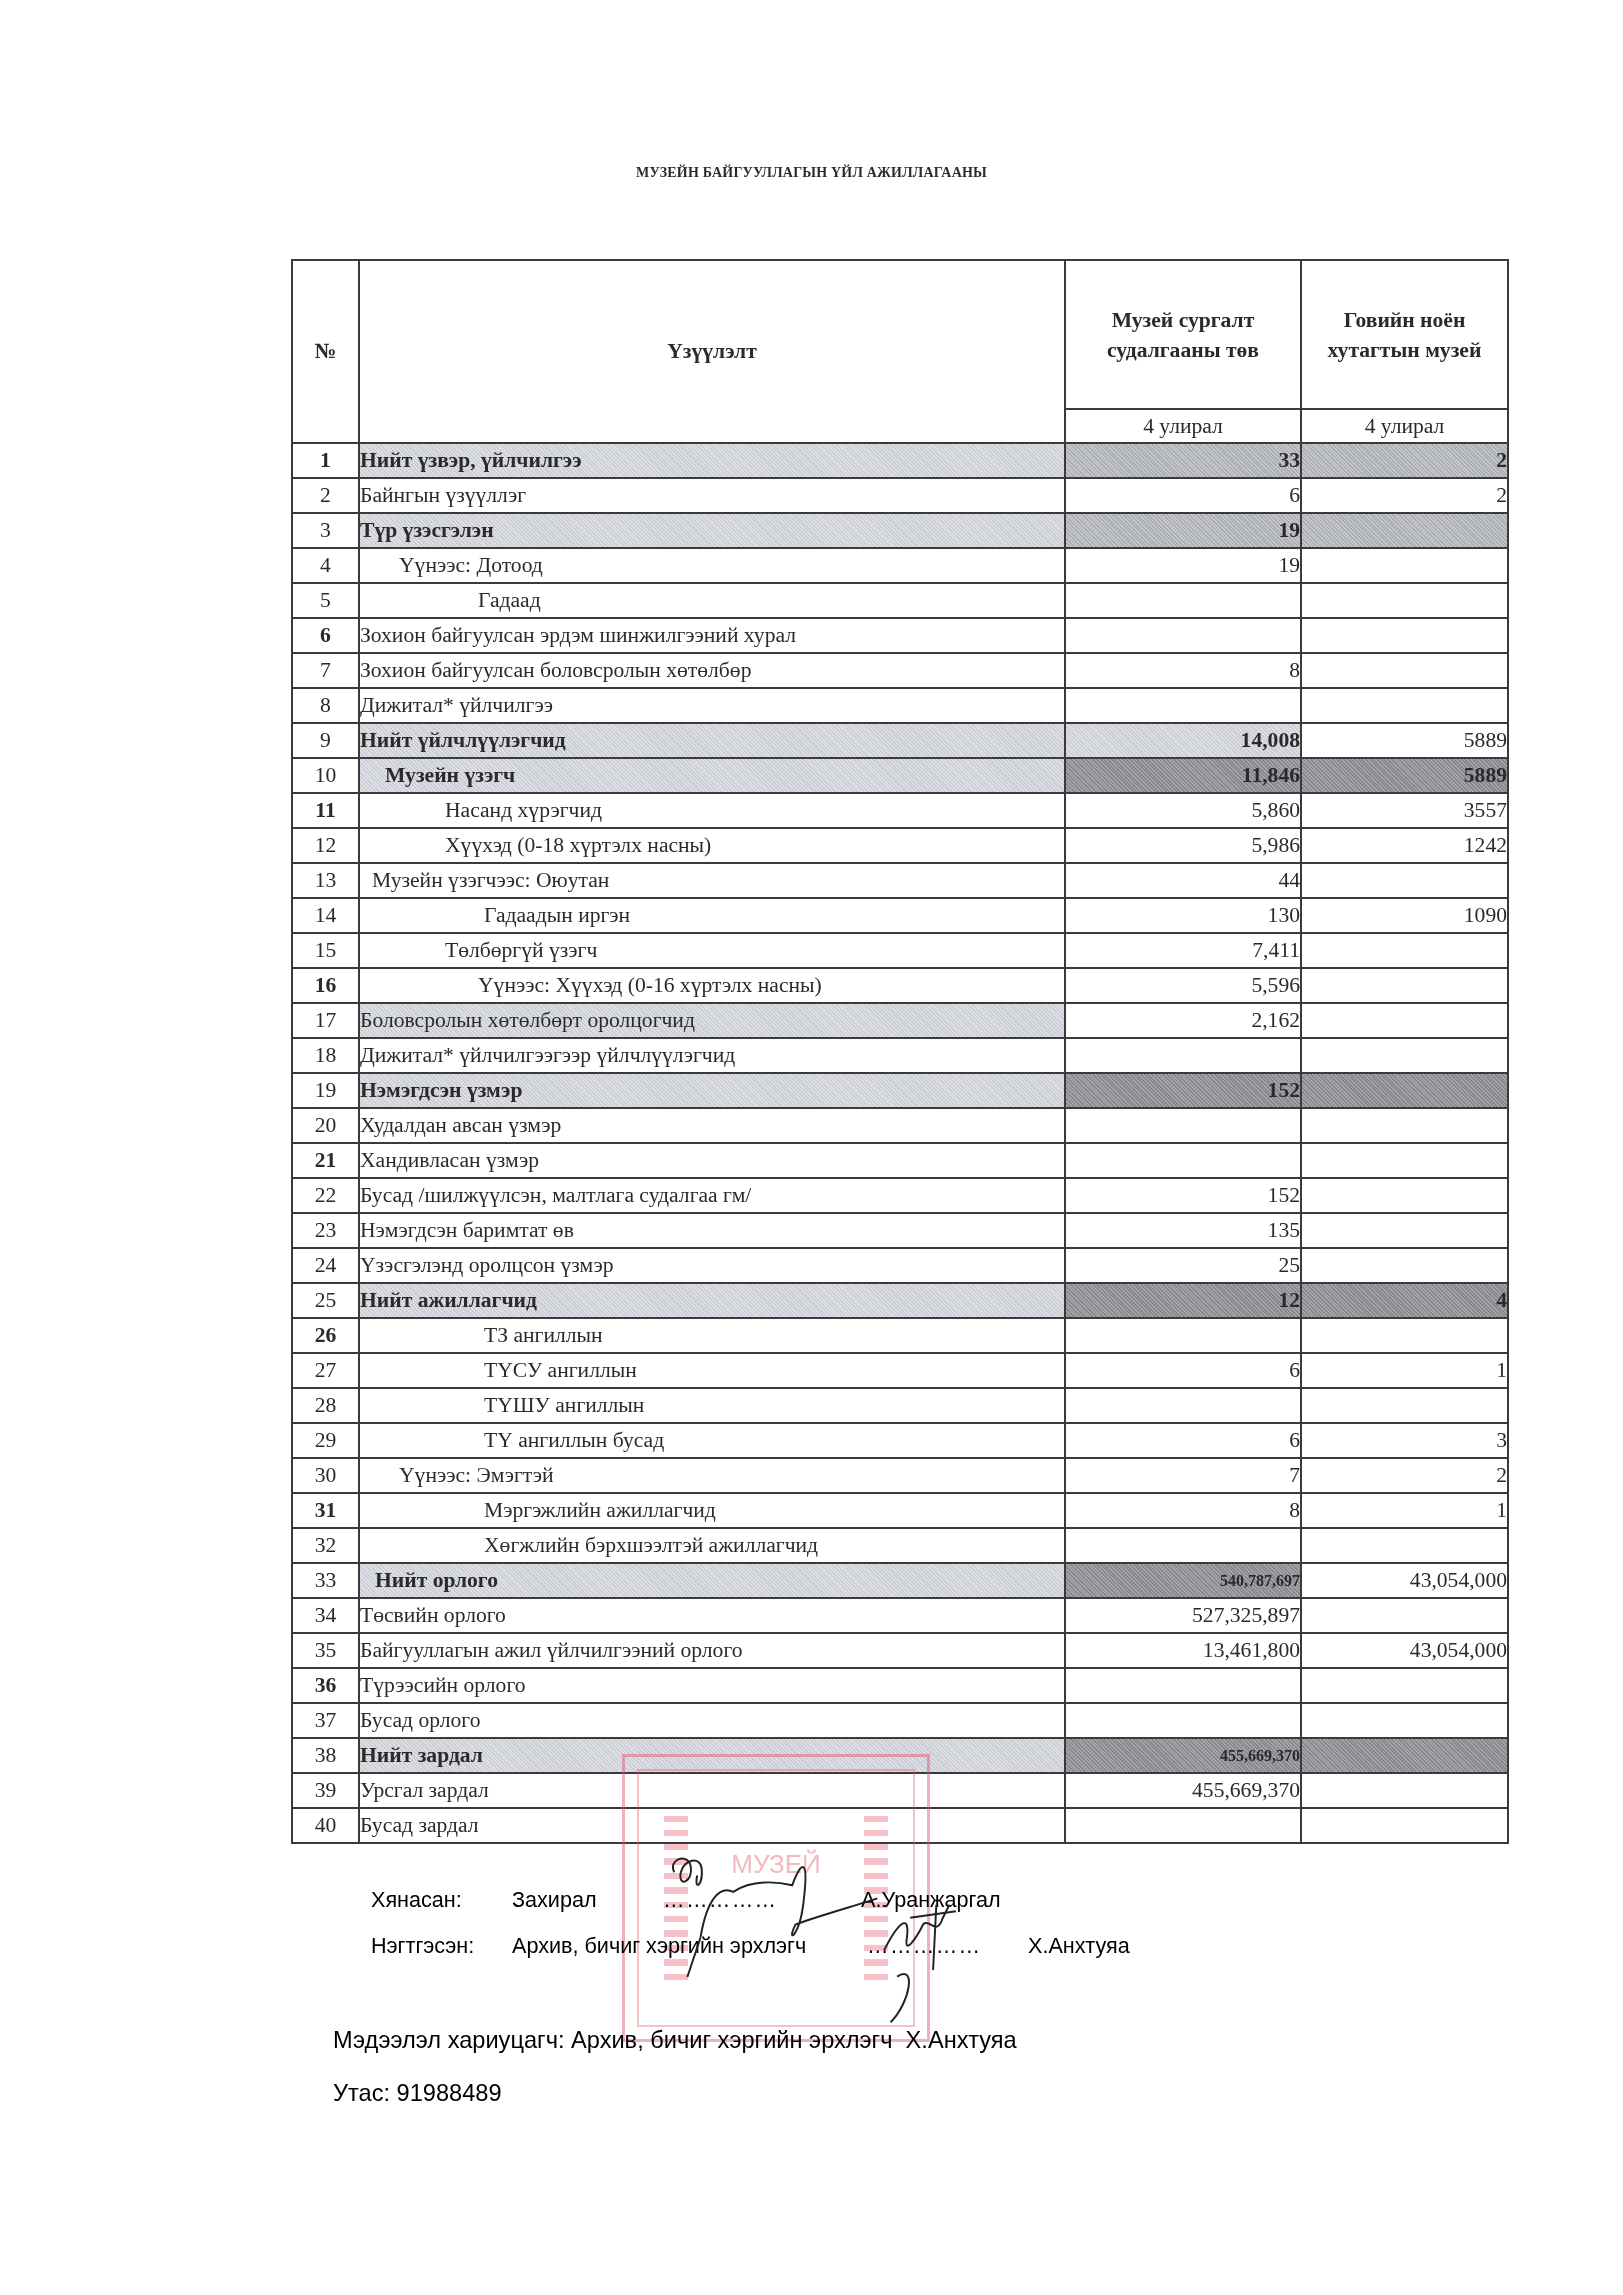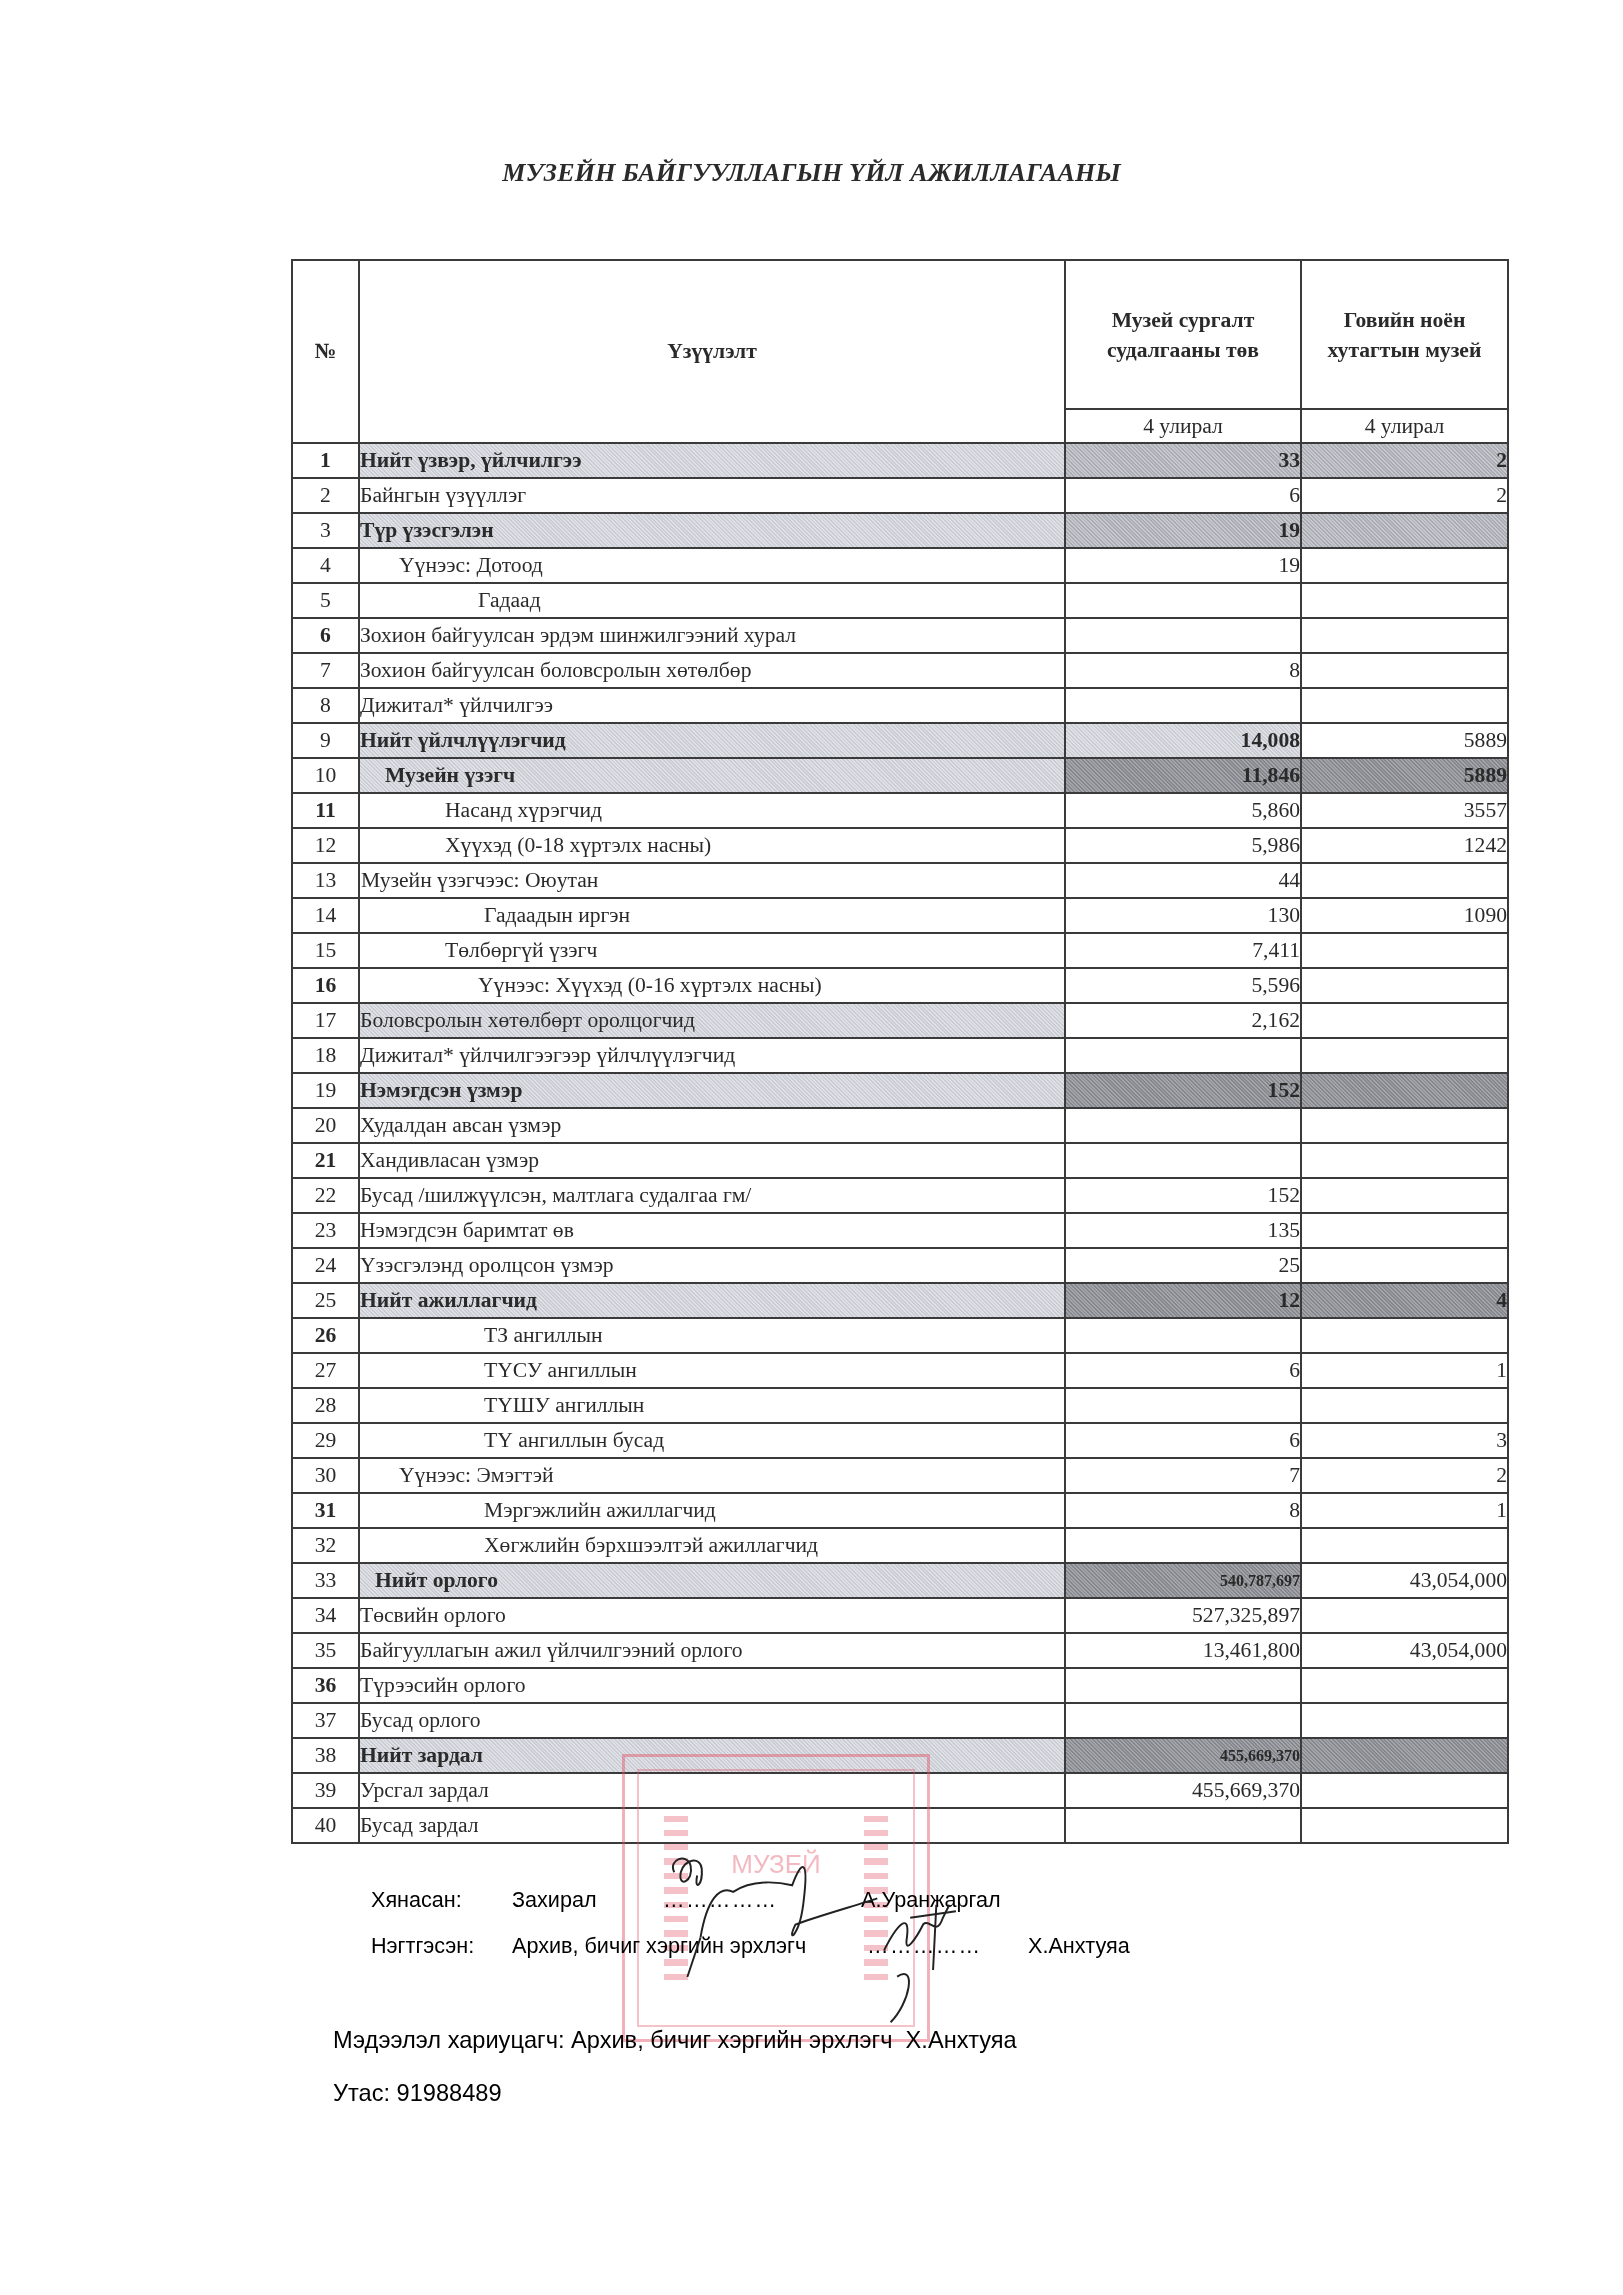--- a/index.html
+++ b/index.html
@@ -1,21 +1,21 @@
 <!DOCTYPE html>
 <html style="font-size:10.5px"><head>
 <meta charset="utf-8">
 <style>
   html, body { margin: 0; padding: 0; background: #ffffff; }
   body { width: 1623px; height: 2295px; position: relative; overflow: hidden;
          font-family: "Liberation Serif", "DejaVu Serif", serif; color: #2a2a2a; }
 
   .title { position: absolute; left: 0; width: 1623px; top: 156px; text-align: center;
-           font-family: "Liberation Serif", serif; font-weight: bold; font-size: 26px;
-           line-height: 33px; color: #2b2b2b; letter-spacing: 0.2px; font-style: italic; }
+           font-family: "Liberation Serif", serif; font-weight: bold; font-size: 14px;
+           line-height: 33px; color: #2b2b2b; letter-spacing: 0.2px; }
 
   table.report { position: absolute; left: 291px; top: 259px; width: 1216px;
                  border-collapse: collapse; table-layout: fixed; }
   table.report td, table.report th { border: 2px solid #3a3a3a; padding: 0; font-size: 21.6px;
                  font-family: "Liberation Serif", serif; color: #2a2a2a; }
   col.c-num { width: 67px; }
   col.c-label { width: 706px; }
   col.c-v1 { width: 236px; }
   col.c-v2 { width: 207px; }
 
@@ -154,21 +154,21 @@
         <td class="val">3557</td>
       </tr>
       <tr class="row">
         <td class="num">12</td>
         <td class="label ind3">Хүүхэд (0-18 хүртэлх насны)</td>
         <td class="val">5,986</td>
         <td class="val">1242</td>
       </tr>
       <tr class="row">
         <td class="num">13</td>
-        <td class="label" style="padding-left: 1px; margin-left: 44px;">Музейн үзэгчээс: Оюутан</td>
+        <td class="label" style="padding-left: 12px; margin-left: 44px;">Музейн үзэгчээс: Оюутан</td>
         <td class="val">44</td>
         <td class="val"></td>
       </tr>
       <tr class="row">
         <td class="num">14</td>
         <td class="label ind5">Гадаадын иргэн</td>
         <td class="val">130</td>
         <td class="val">1090</td>
       </tr>
       <tr class="row">

